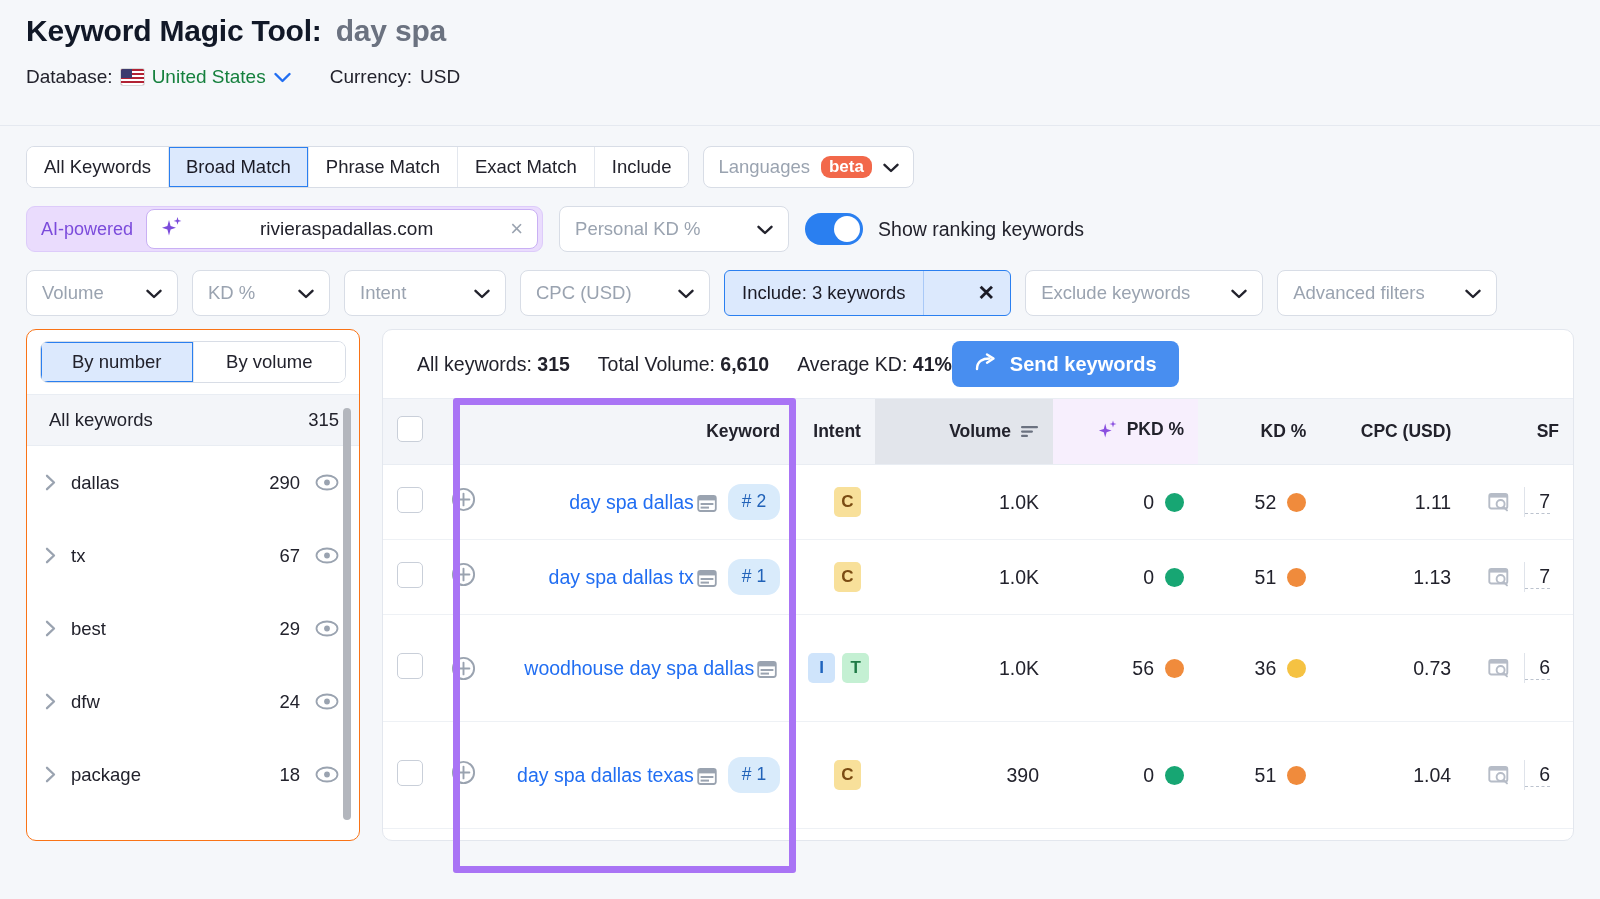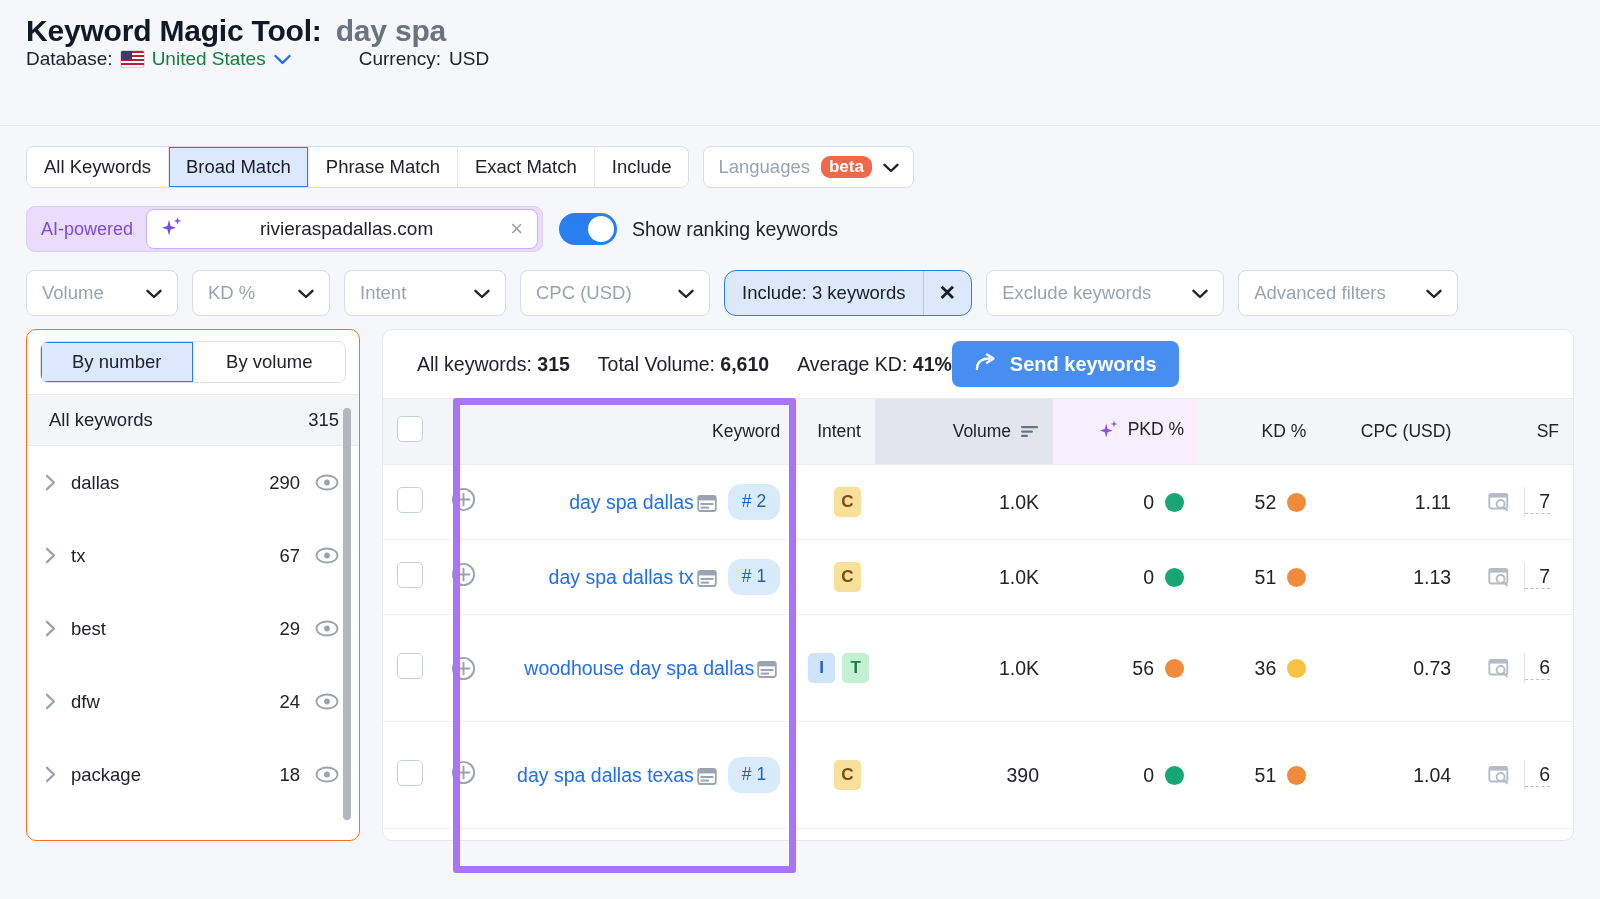--- a/index.html
+++ b/index.html
@@ -20,22 +20,22 @@
     height: 126px;
   }
   .title-row {
     display: flex; align-items: baseline; gap: 14px;
     font-size: 30px; font-weight: bold; letter-spacing: -0.2px;
   }
   .title-main { color: #111827; }
   .title-query { color: #6b7280; font-weight: bold; }
 
   .meta-row {
-    display: flex; align-items: center; gap: 68px;
-    font-size: 19px; color: #22222c;
+    display: flex; align-items: center; gap: 39px;
+    margin-top: 18px; font-size: 19px; color: #22222c;
   }
   .meta-item { display: flex; align-items: center; gap: 8px; }
   .flag {
     width: 23px; height: 16px; border-radius: 2px; overflow: hidden;
     display: inline-block; position: relative; background: #b22234;
     box-shadow: 0 0 0 1px rgba(0,0,0,.12);
   }
   .flag .stripes { position: absolute; inset: 0;
     background: repeating-linear-gradient(to bottom,#b22234 0 2px,#fff 2px 4px); }
   .flag .canton { position: absolute; left: 0; top: 0; width: 11px; height: 9px; background: #3c3b6e; }
@@ -112,22 +112,22 @@
     font-size: 18.5px; color: #9aa3b0; cursor: pointer; white-space: nowrap;
   }
   .fbtn.w1 { min-width: 152px; }
   .fbtn.w2 { min-width: 138px; }
   .fbtn.w3 { min-width: 162px; }
   .fbtn.w4 { min-width: 190px; }
   .fbtn.w5 { min-width: 238px; }
   .fbtn.w6 { min-width: 220px; }
   .include-chip {
     display: inline-flex; align-items: stretch; height: 46px;
-    border: 1px solid #2a7ff0; border-radius: 12px; background: #dce9fd;
-    overflow: hidden; cursor: pointer;
+    border: 1px solid #2a7ff0; border-radius: 6px; background: #dce9fd;
+    overflow: hidden; cursor: pointer; gap: 39px;
   }
   .include-chip .lab {
     display: flex; align-items: center; padding: 0 17px;
     font-size: 18.5px; color: #1b1b26; border-right: 1px solid #a9c9f7;
   }
   .include-chip .clr {
     display: flex; align-items: center; padding: 0 15px;
     font-size: 21px; font-weight: bold; color: #1b1b26;
   }
 
@@ -188,21 +188,21 @@
   .stats b { font-weight: bold; }
   .send-btn {
     display: inline-flex; align-items: center; gap: 12px;
     background: #488ef0; color: #fff; border: none; border-radius: 8px;
     height: 46px; padding: 0 22px; font-size: 20px; font-weight: bold;
     cursor: pointer; font-family: "Liberation Sans", sans-serif;
   }
 
   table.kw { width: 100%; border-collapse: collapse; table-layout: fixed; }
   table.kw thead th {
-    background: #f3f5f9; font-size: 17.5px; font-weight: normal;
+    background: #f3f5f9; font-size: 17.5px; font-weight: bold;
     color: #22222c; height: 66px; border-top: 1px solid #e9edf3;
     border-bottom: 1px solid #e9edf3; padding: 0 14px; text-align: right;
     white-space: nowrap;
   }
   th.c-check { width: 52px; padding: 0 0 0 14px; }
   th.c-kw { width: 345px; text-align: left; padding-left: 22px; }
   th.c-intent { width: 78px; text-align: left; padding-left: 2px; }
   th.c-vol { width: 172px; background: #e2e5eb !important; }
   th.c-pkd { width: 140px; background: #f7effd !important; }
   th.c-kd  { width: 118px; }
@@ -322,20 +322,28 @@
       <div class="ai-input">
         <span>
           <svg width="22" height="24" viewBox="0 0 22 24">
             <path d="M8 5 L9.6 11 L15 12.8 L9.6 14.6 L8 20.6 L6.4 14.6 L1 12.8 L6.4 11 Z" fill="#7b4bdb"></path>
             <path d="M16.5 2 L17.4 5 L20.4 5.9 L17.4 6.8 L16.5 9.8 L15.6 6.8 L12.6 5.9 L15.6 5 Z" fill="#7b4bdb"></path>
           </svg>
         </span>
         <span class="val" placeholder="Enter domain">rivieraspadallas.com</span>
         <span class="x-ico">×</span>
       </div>
+    </div>
+    <div class="pkd-select">
+      <span>Personal KD %</span>
+      <span>
+        <svg width="16" height="10" viewBox="0 0 16 10">
+            <path d="M1.5 1.8 L8 8 L14.5 1.8" stroke="#22222c" stroke-width="2.4" fill="none" stroke-linecap="round" stroke-linejoin="round"></path>
+          </svg>
+      </span>
     </div>
     <div class="toggle-wrap">
       <div class="toggle">
           <span class="knob"></span>
         </div>
       <span class="toggle-label">Show ranking keywords</span>
     </div>
   </div>
 
   <div class="filter-row">

